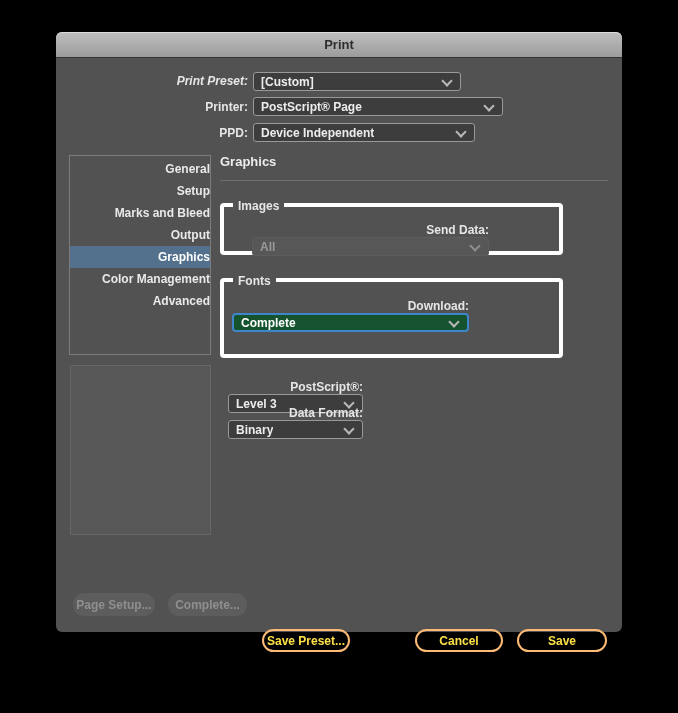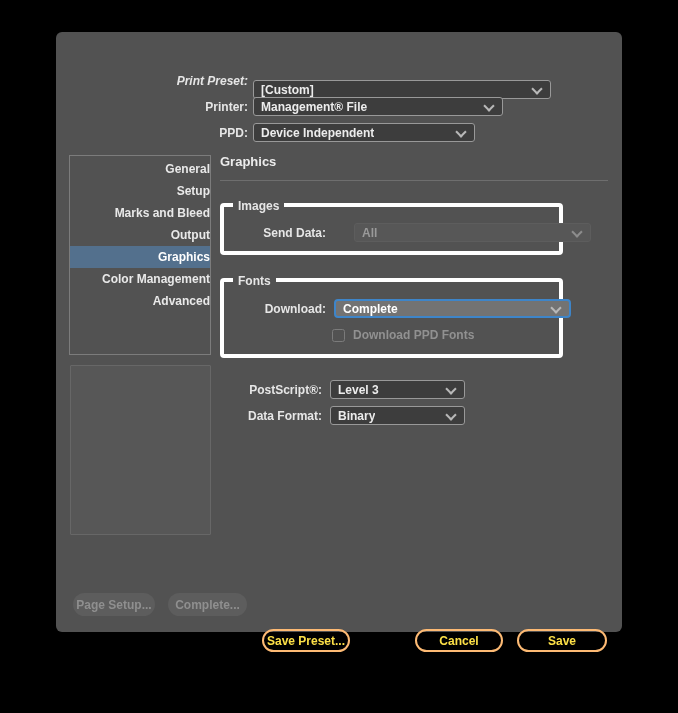--- a/index.html
+++ b/index.html
@@ -35,21 +35,21 @@
   }
   .dd .val{color:#ececec;font-size:12px;font-weight:700;white-space:nowrap;overflow:hidden;}
   .dd .chev{
     position:absolute;right:9px;top:50%;width:6px;height:6px;margin-top:-5px;
     border-right:2px solid #b8b8b8;border-bottom:2px solid #b8b8b8;
     transform:rotate(45deg);
   }
   .dd.disabled{background:#575757;border-color:#5d5d5d;}
   .dd.disabled .val{color:#9a9a9a;}
   .dd.disabled .chev{border-color:#8d8d8d;}
-  .dd.focused{border:2px solid var(--accent-blue,#3e85c9);background:#737373;border-radius:4px;}
+  .dd.focused{border:2px solid var(--accent-blue,#3e85c9);background:#14532d;border-radius:4px;}
   .dd.focused .val{color:#fff;}
   
   .list{
     position:absolute;left:13px;top:123px;width:142px;height:200px;
     border:1px solid #7c7c7c;box-sizing:border-box;padding-top:2px;
   }
   .list-item{
     height:22px;line-height:22px;padding-left:8px;
     color:#e9e9e9;font-size:12px;font-weight:700;white-space:nowrap;cursor:default;text-align:right;
   }
@@ -62,21 +62,21 @@
   .panel-title{position:absolute;left:164px;top:122px;color:#ececec;font-size:13px;font-weight:700;}
   .panel-divider{position:absolute;left:164px;top:148px;width:388px;height:1px;background:#6e6e6e;}
   .group{
     position:absolute;left:164px;width:343px;
     border:4px solid #ffffff;border-radius:4px;box-sizing:border-box;
   }
   .group .legend{
     position:absolute;top:-8px;left:9px;padding:0 5px;
     background:var(--dialog-bg,#525252);color:#e6e6e6;font-size:12px;font-weight:700;
   }
-  .grow{position:absolute;left:0;display:flex;align-items:center;}
+  .grow{position:absolute;left:0;display:flex;align-items:flex-end;flex-direction:column;}
   .grow .rlbl{width:102px;text-align:right;color:#e6e6e6;font-size:12px;font-weight:700;white-space:nowrap;}
   .grow .dd{position:relative;margin-left:8px;}
   .chk{
     width:13px;height:13px;border:1.5px solid #7b7b7b;border-radius:2.5px;
     box-sizing:border-box;background:transparent;
   }
   .chk-label{color:#919191;font-size:12px;font-weight:700;margin-left:8px;white-space:nowrap;}
   
   .btn{
     position:absolute;top:561px;height:23px;border-radius:12px;
@@ -84,30 +84,33 @@
     font-size:12px;font-weight:700;box-sizing:border-box;cursor:default;white-space:nowrap;
   }
   .btn.pill-disabled{background:#5d5d5d;color:#8f8f8f;border:none;}
   .btn.pill{background:transparent;border:2px solid #fdba74;color:#fde047;margin-top:36px;}
 </style>
 </head>
 <body>
 
 <div class="dialog">
 
+  <div class="titlebar">
+    <span class="title">Print</span>
+  </div>
 
   <div class="lbl" style="left:40px;top:39px;width:152px;font-style:italic;">Print Preset:</div>
-  <div class="dd" style="left:197px;top:48px;width:298px;">
+  <div class="dd" style="left:197px;top:40px;width:208px;">
     <span class="val">[Custom]</span>
     <span class="chev"></span>
   </div>
 
   <div class="lbl" style="left:40px;top:65px;width:152px;">Printer:</div>
   <div class="dd" style="left:197px;top:65px;width:250px;">
-    <span class="val">Management® File</span>
+    <span class="val">PostScript® Page</span>
     <span class="chev"></span>
   </div>
 
   <div class="lbl" style="left:40px;top:91px;width:152px;">PPD:</div>
   <div class="dd" style="left:197px;top:91px;width:222px;">
     <span class="val">Device Independent</span>
     <span class="chev"></span>
   </div>
 
   <div class="list">
@@ -138,24 +141,20 @@
 
   <div class="group" style="top:246px;height:80px;">
     <div class="legend">Fonts</div>
     <div class="grow" style="top:17px;">
       <span class="rlbl">Download:</span>
       <div class="dd focused" style="width:237px;">
         <span class="val">Complete</span>
         <span class="chev"></span>
       </div>
     </div>
-    <div class="grow" style="top:46px;left:108px;">
-      <span class="chk"></span>
-      <span class="chk-label">Download PPD Fonts</span>
-    </div>
   </div>
 
   <div class="grow" style="left:164px;top:348px;">
     <span class="rlbl">PostScript®:</span>
     <div class="dd" style="width:135px;">
       <span class="val">Level 3</span>
       <span class="chev"></span>
     </div>
   </div>
 

